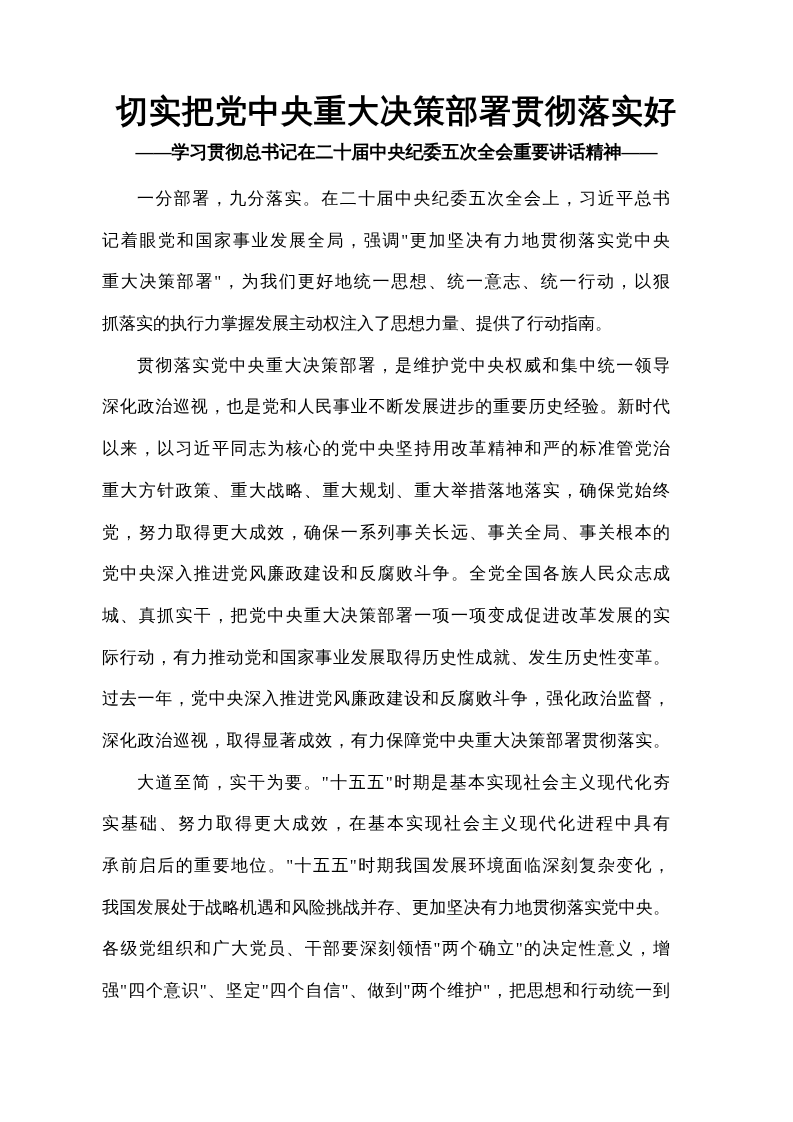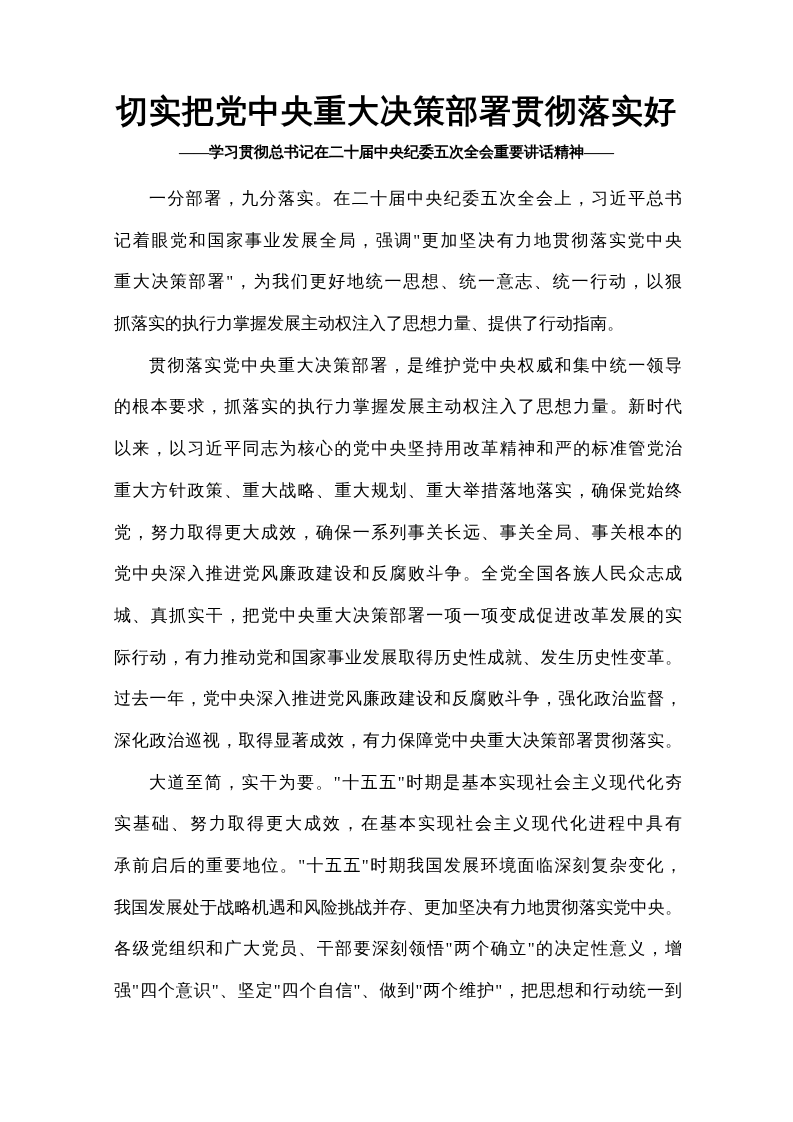--- a/index.html
+++ b/index.html
@@ -27,29 +27,29 @@
     font-weight: bold;
     letter-spacing: 1px;
     white-space: nowrap;
   }
   .doc-subtitle {
     position: absolute;
     top: 139px;
     left: 0;
     width: 793px;
     text-align: center;
-    font-size: 15px;
+    font-size: 18px;
     line-height: 26px;
     font-weight: bold;
     white-space: nowrap;
   }
   .doc-body {
     position: absolute;
     top: 178px;
-    left: 114px;
+    left: 102px;
     width: 568px;
   }
   .line {
     height: 41.7px;
     line-height: 41.7px;
     font-size: 17px;
     text-align: justify;
     text-align-last: justify;
     text-justify: inter-character;
     overflow: hidden;
@@ -74,21 +74,21 @@
 
     <div>
       <div class="line indent">一分部署，九分落实。在二十届中央纪委五次全会上，习近平总书</div>
       <div class="line">记着眼党和国家事业发展全局，强调"更加坚决有力地贯彻落实党中央</div>
       <div class="line">重大决策部署"，为我们更好地统一思想、统一意志、统一行动，以狠</div>
       <div class="line para-end">抓落实的执行力掌握发展主动权注入了思想力量、提供了行动指南。</div>
     </div>
 
     <div>
       <div class="line indent">贯彻落实党中央重大决策部署，是维护党中央权威和集中统一领导</div>
-      <div class="line">的根本要求，抓落实的执行力掌握发展主动权注入了思想力量。新时代</div>
+      <div class="line">深化政治巡视，也是党和人民事业不断发展进步的重要历史经验。新时代</div>
       <div class="line">以来，以习近平同志为核心的党中央坚持用改革精神和严的标准管党治</div>
       <div class="line">重大方针政策、重大战略、重大规划、重大举措落地落实，确保党始终</div>
       <div class="line">党，努力取得更大成效，确保一系列事关长远、事关全局、事关根本的</div>
       <div class="line">党中央深入推进党风廉政建设和反腐败斗争。全党全国各族人民众志成</div>
       <div class="line">城、真抓实干，把党中央重大决策部署一项一项变成促进改革发展的实</div>
       <div class="line">际行动，有力推动党和国家事业发展取得历史性成就、发生历史性变革。</div>
       <div class="line">过去一年，党中央深入推进党风廉政建设和反腐败斗争，强化政治监督，</div>
       <div class="line">深化政治巡视，取得显著成效，有力保障党中央重大决策部署贯彻落实。</div>
     </div>
 

